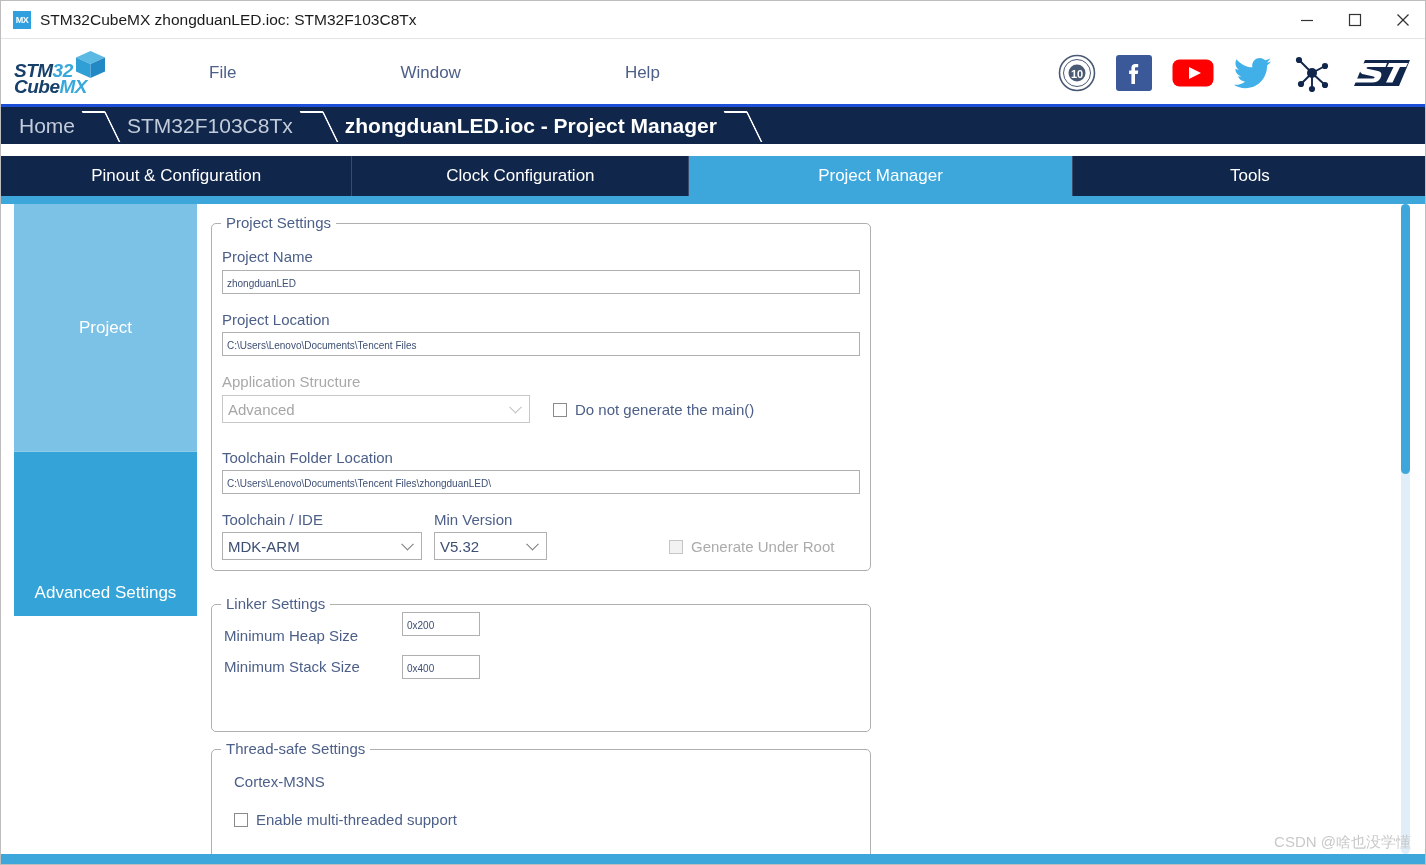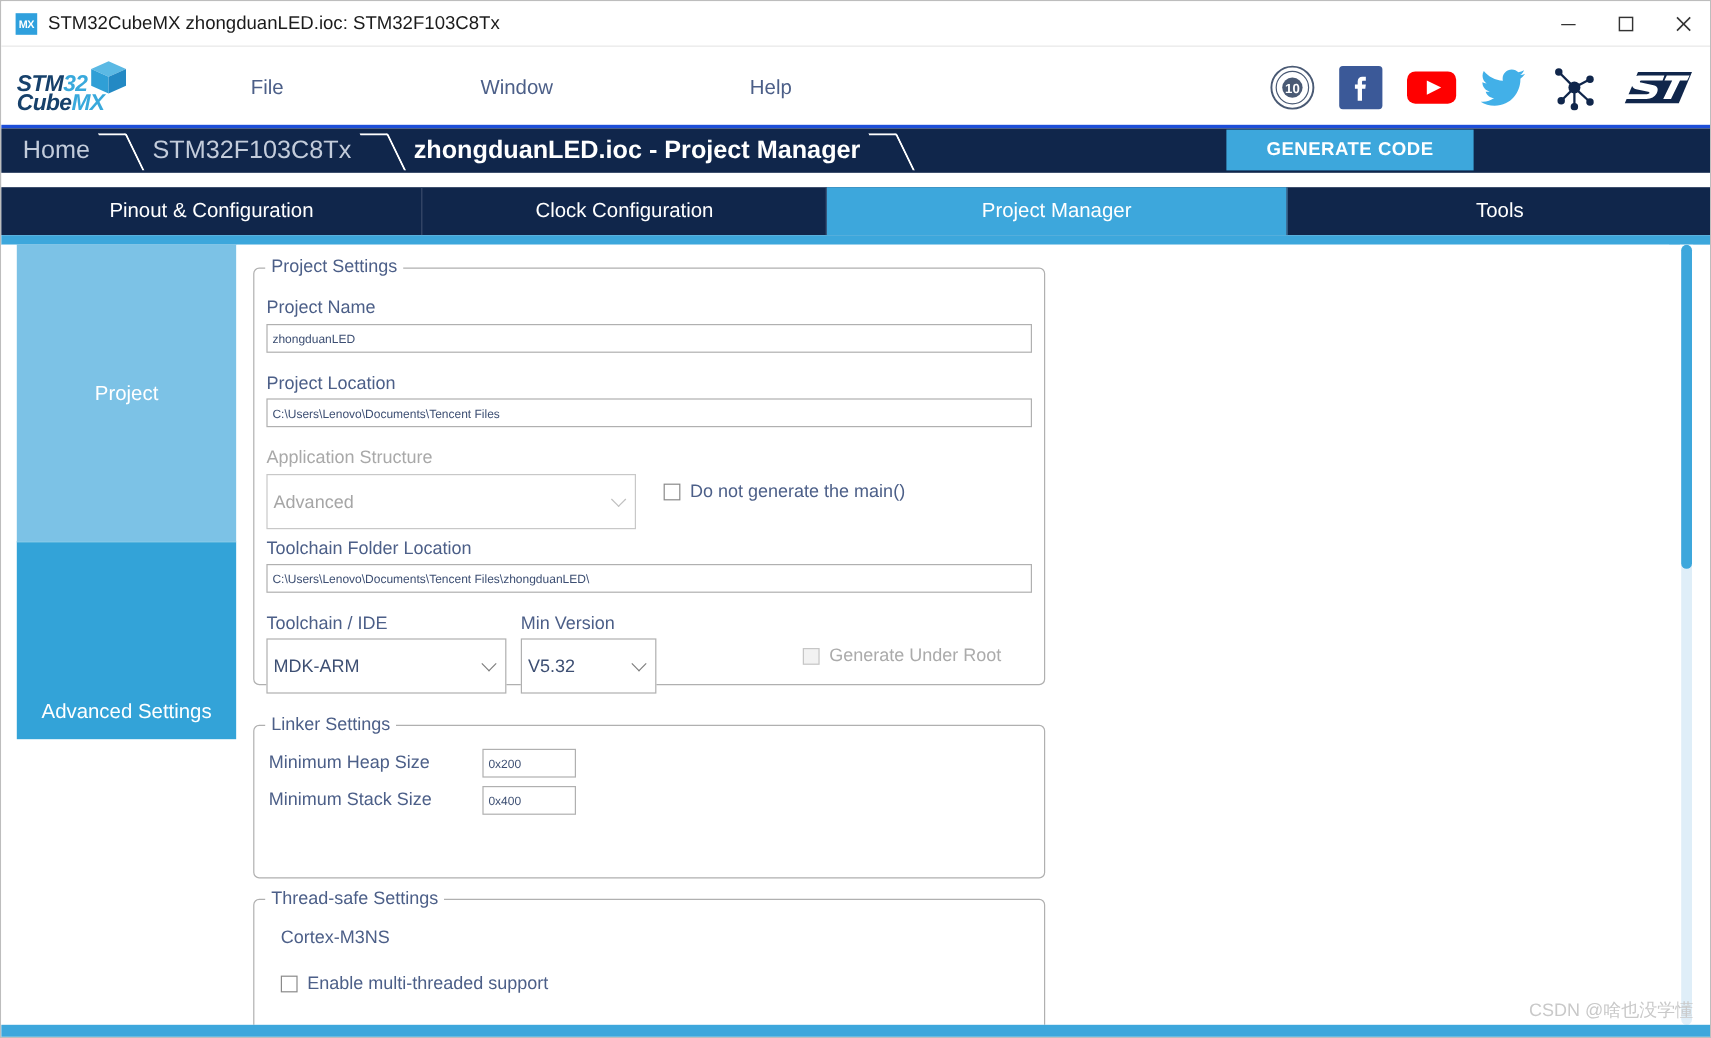--- a/index.html
+++ b/index.html
@@ -226,21 +226,21 @@
     padding: 2px 4px 0 4px;
     display: flex; align-items: center;
     height: 24px;
     white-space: nowrap; overflow: hidden;
   }
 
   .combo {
     position: absolute;
     border: 1px solid #b0b0b0;
     background: #ffffff;
-    height: 46px;
+    height: 28px;
     display: flex; align-items: center;
     padding-left: 5px;
     font-size: 15px; color: #3d4f73;
   }
   .combo.dim { color: #a6a6a6; border-color: #c8c8c8; }
   .combo .caret {
     position: absolute; right: 9px; top: 50%;
     width: 9px; height: 9px;
     border-left: 1.6px solid #7d7d7d;
     border-bottom: 1.6px solid #7d7d7d;
@@ -409,21 +409,20 @@
   <div class="breadcrumb">
     <div class="crumb-wrap">
       <div class="crumb">Home</div>
       <div class="crumb-sep"></div>
       <div class="crumb">STM32F103C8Tx</div>
       <div class="crumb-sep"></div>
       <div class="crumb active">zhongduanLED.ioc - Project Manager</div>
       <div class="crumb-sep"></div>
     </div>
   </div>
-  <div class="gen-code">GENERATE CODE</div>
 
   <div class="tabbar">
     <div class="tab t1">Pinout &amp; Configuration</div>
     <div class="tab t2">Clock Configuration</div>
     <div class="tab t3 active">Project Manager</div>
     <div class="tab t4">Tools</div>
   </div>
   <div class="strip"></div>
 
   <div class="body">
@@ -472,21 +471,21 @@
 
         <div class="chkrow dim" style="left:457px; top:314px;">
           <span class="box"></span>
           <span>Generate Under Root</span>
         </div>
       </div>
 
       <div class="group g-linker">
         <div class="legend">Linker Settings</div>
         <div class="fld-label" style="left:12px; top:22px;">Minimum Heap Size</div>
-        <div class="txtbox" style="left:190px; top:19px; width:78px;">0x200</div>
+        <div class="txtbox" style="left:190px; top:7px; width:78px;">0x200</div>
         <div class="fld-label" style="left:12px; top:53px;">Minimum Stack Size</div>
         <div class="txtbox" style="left:190px; top:50px; width:78px;">0x400</div>
       </div>
 
       <div class="group g-thread">
         <div class="legend">Thread-safe Settings</div>
         <div class="plaintext" style="left:22px; top:23px;">Cortex-M3NS</div>
         <div class="chkrow" style="left:22px; top:61px;">
           <span class="box"></span>
           <span>Enable multi-threaded support</span>

